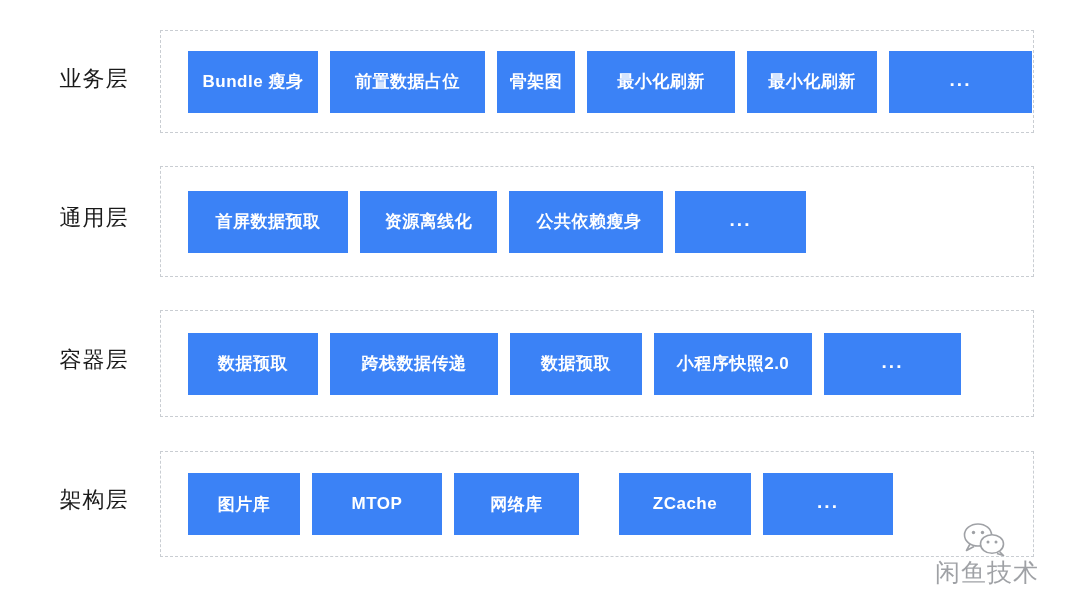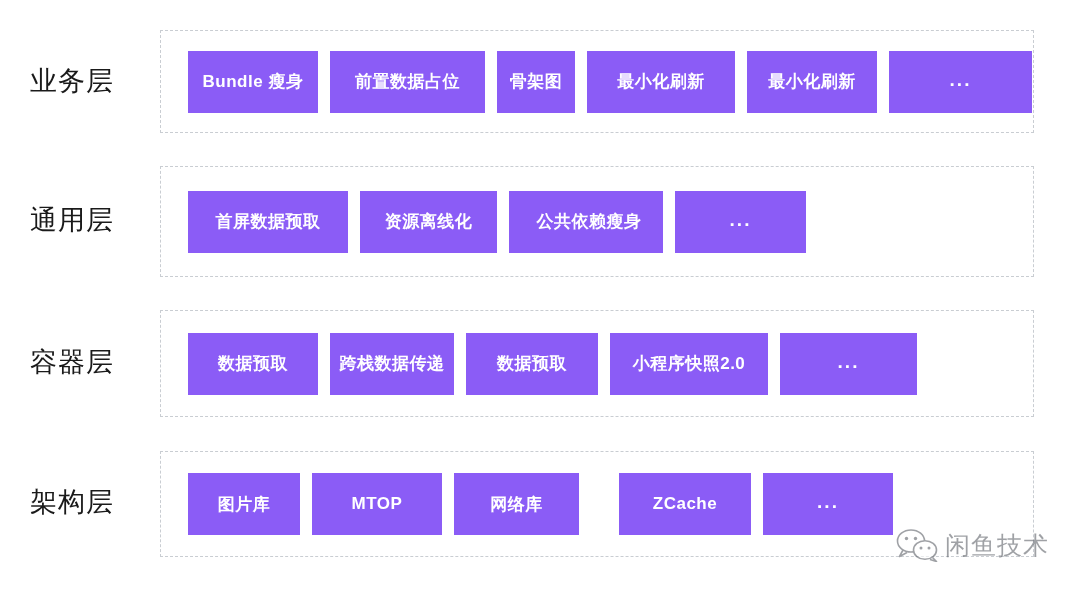--- a/index.html
+++ b/index.html
@@ -28,42 +28,43 @@
     left: 0;
     width: 1080px;
     display: flex;
     align-items: stretch;
   }
 
   .layer-label {
     position: absolute;
     left: 30px;
     width: 128px;
-    font-size: 27px;
+    text-align: center;
+    font-size: 22px;
     font-weight: 400;
     color: #1a1a1a;
     letter-spacing: 1px;
     line-height: 1;
     white-space: nowrap;
   }
 
   .layer-box {
     position: absolute;
     left: 160px;
     width: 874px;
     box-sizing: border-box;
     border: 1px dashed #c9cdd2;
     display: flex;
     align-items: center;
     padding-left: 27px;
   }
 
   .chip {
     box-sizing: border-box;
-    background: #8b5cf6;
+    background: #3b82f6;
     color: #ffffff;
     font-size: 17px;
     font-weight: bold;
     display: flex;
     align-items: center;
     justify-content: center;
     text-align: center;
     white-space: nowrap;
     letter-spacing: 0.5px;
     margin-right: 12px;
@@ -99,20 +100,21 @@
   #watermark {
     position: absolute;
     left: 895px;
     top: 522px;
     width: 180px;
     height: 46px;
     display: flex;
     align-items: center;
     opacity: 0.58;
     pointer-events: none;
+    flex-direction: column;
   }
   #watermark svg { display: block; }
   .wm-text {
     font-family: "DejaVu Serif", "Liberation Serif", serif;
     font-size: 25px;
     color: #5b5f66;
     margin-left: 4px;
     letter-spacing: 1px;
     white-space: nowrap;
   }
@@ -141,21 +143,21 @@
       <div class="chip" style="width: 137px;">资源离线化</div>
       <div class="chip" style="width: 154px; padding-left: 6px;">公共依赖瘦身</div>
       <div class="chip ellipsis" style="width: 131px;">...</div>
     </div>
   </div>
 
   <div class="layer-row row3">
     <div class="layer-label">容器层</div>
     <div class="layer-box">
       <div class="chip" style="width: 130px; text-align: center;">数据预取</div>
-      <div class="chip" style="width: 124px;">跨栈数据传递</div>
+      <div class="chip" style="width: 168px;">跨栈数据传递</div>
       <div class="chip" style="width: 132px;">数据预取</div>
       <div class="chip" style="width: 158px;">小程序快照2.0</div>
       <div class="chip ellipsis" style="width: 137px;">...</div>
     </div>
   </div>
 
   <div class="layer-row row4">
     <div class="layer-label">架构层</div>
     <div class="layer-box">
       <div class="chip" style="width: 112px;">图片库</div>

